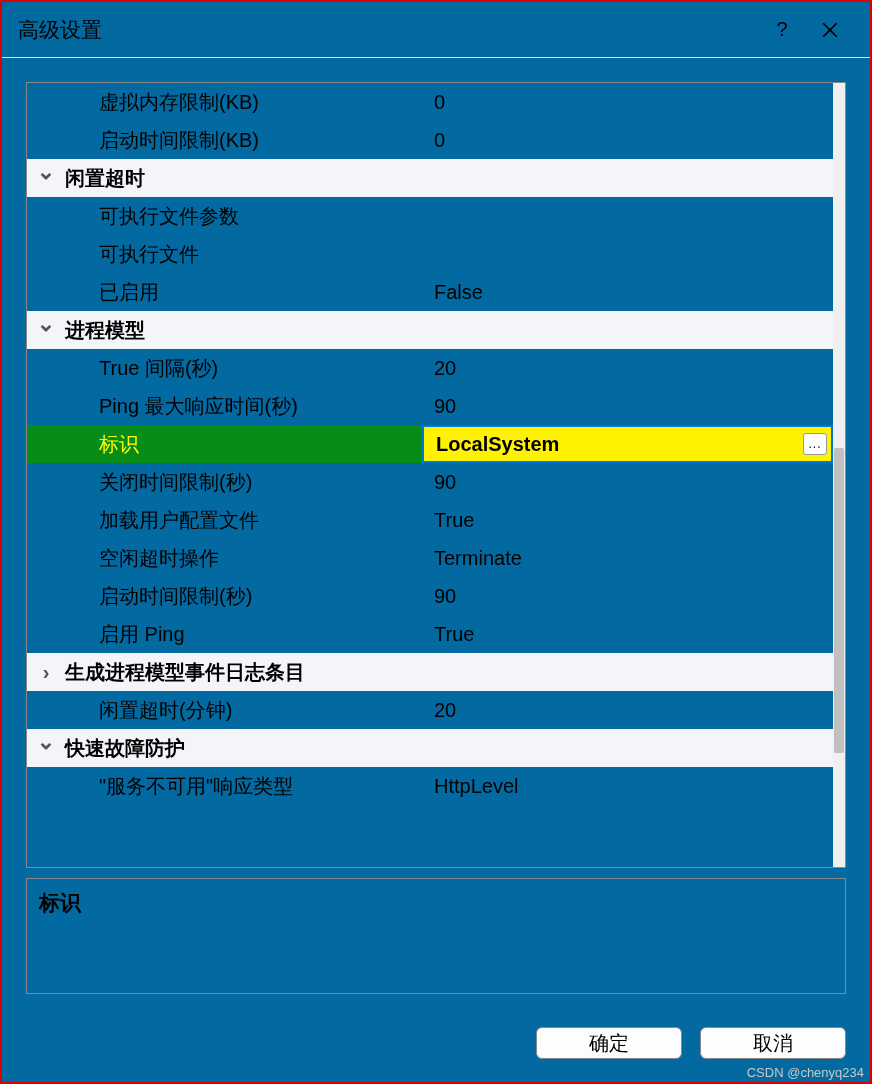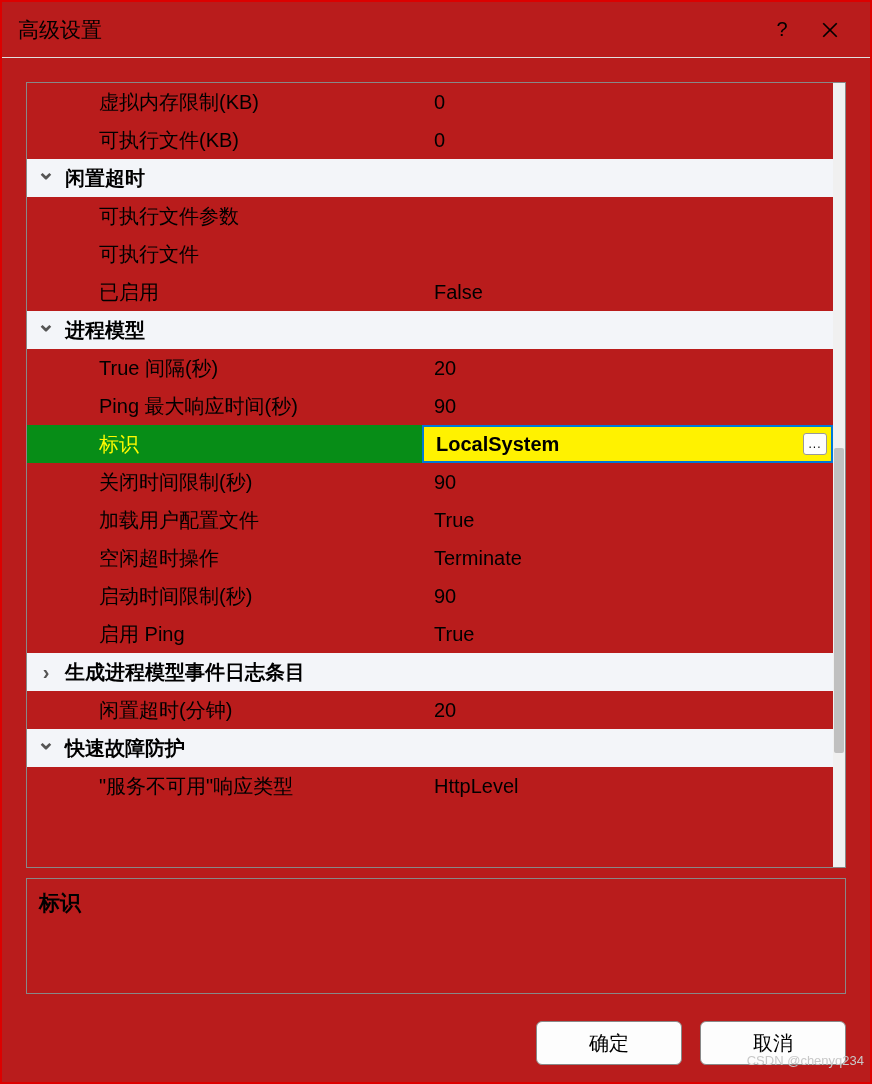--- a/index.html
+++ b/index.html
@@ -6,21 +6,21 @@
   body {
     margin: 0;
     font-family: "Microsoft YaHei", "Segoe UI", sans-serif;
     font-size: 20px;
     background: #fff;
   }
   .dialog {
     width: 872px;
     height: 1084px;
     border: 2px solid #d00;
-    background: #b91c1c;
+    background: #0369a1;
     position: relative;
     display: flex;
     flex-direction: column;
   }
   .titlebar {
     height: 56px;
     display: flex;
     align-items: center;
     padding: 0 16px;
     border-bottom: 1px solid #e0e0e0;
@@ -161,34 +161,34 @@
   .buttons {
     height: 78px;
     display: flex;
     justify-content: flex-end;
     align-items: center;
     gap: 18px;
     padding: 0 24px;
   }
   .btn {
     width: 146px;
-    height: 44px;
+    height: 32px;
     border: 1px solid #888;
     background: #fdfdfd;
     border-radius: 6px;
     font-size: 20px;
     cursor: pointer;
     display: flex;
     align-items: center;
     justify-content: center;
   }
   .watermark {
     position: absolute;
     right: 6px;
-    bottom: 14px;
+    bottom: 2px;
     font-size: 13px;
     color: #c8c8c8;
     pointer-events: none;
   }
 </style>
 </head>
 <body>
 
 <div class="dialog">
 
@@ -205,21 +205,21 @@
 
   <div class="body">
     <div class="grid-wrap">
       <div class="grid">
         <div class="grid-inner" id="grid-rows">
             <div class="row">
               <div class="col-label">虚拟内存限制(KB)</div>
               <div class="col-value">0</div>
             </div>
             <div class="row">
-              <div class="col-label">可执行文件(KB)</div>
+              <div class="col-label">启动时间限制(KB)</div>
               <div class="col-value">0</div>
             </div>
             <div class="cat">
               <div class="expander" style="font-size: 22px; line-height: 26px;">⌄</div>
               <div class="cat-label">闲置超时</div>
             </div>
             <div class="row">
               <div class="col-label">可执行文件参数</div>
               <div class="col-value"></div>
             </div>

